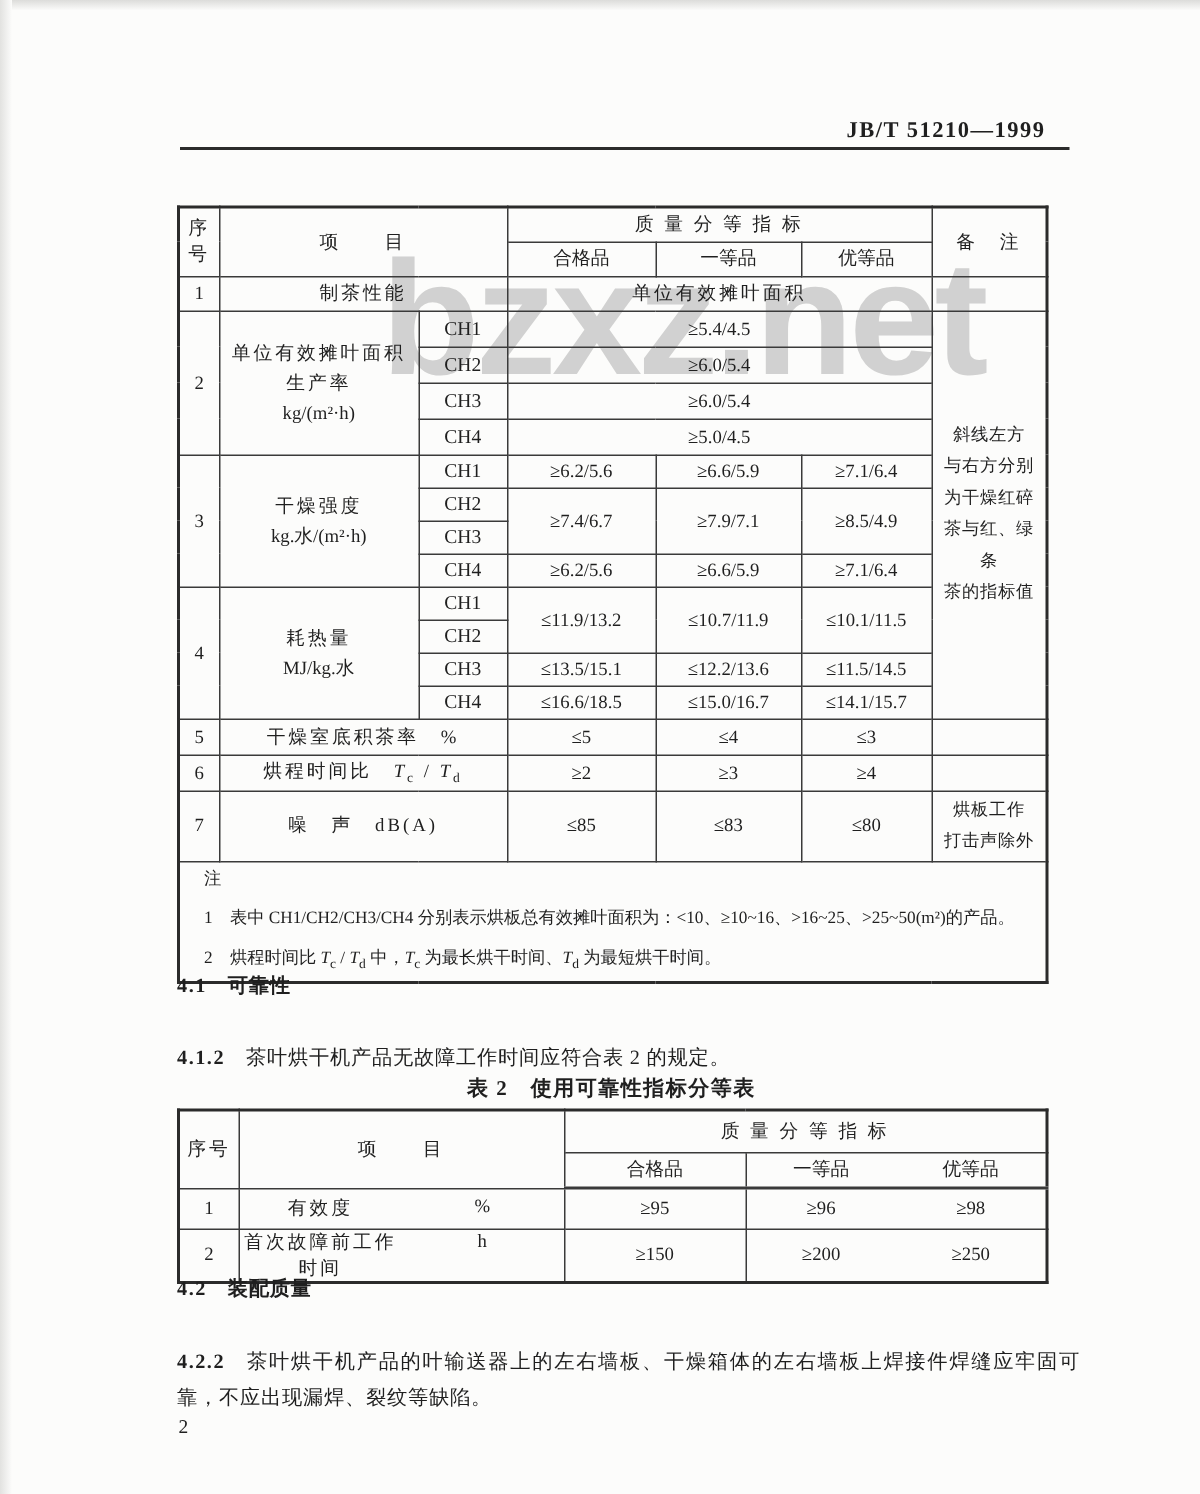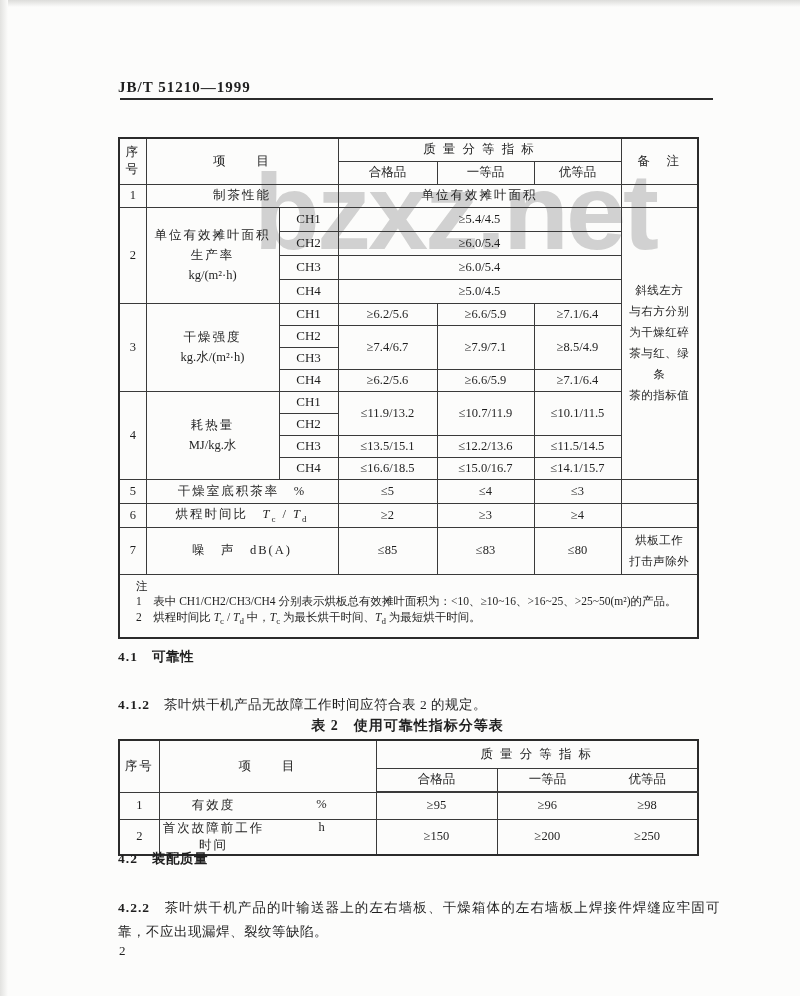--- a/index.html
+++ b/index.html
@@ -13,21 +13,21 @@
   .page{
     position:relative;width:800px;height:996px;
     background:#fcfcfb;overflow:hidden;
   }
   .edge-top{position:absolute;top:0;left:0;right:0;height:7px;
     background:linear-gradient(#dcdcda,#fcfcfb);}
   .edge-left{position:absolute;top:0;left:0;bottom:0;width:8px;
     background:linear-gradient(to right,#e2e2e0,#fcfcfb);}
   .doc-header{
     position:absolute;top:79px;left:118px;width:579px;
-    text-align:left;font-weight:bold;font-size:15px;letter-spacing:1px;
+    text-align:right;font-weight:bold;font-size:15px;letter-spacing:1px;
   }
   .header-rule{position:absolute;top:98px;left:120px;width:593px;height:2px;background:#2b2b2b;}
   .watermark{
     position:absolute;top:158px;left:254px;
     font-family:"Liberation Sans","DejaVu Sans",sans-serif;
     font-weight:bold;font-size:108px;line-height:108px;
     letter-spacing:-3px;color:rgba(150,150,150,0.42);
     user-select:none;white-space:nowrap;
   }
   .tbl-title{
@@ -53,21 +53,21 @@
   .grade-sep td{border-bottom-width:2px;}
   .item-cell{letter-spacing:2px;}
   .item-line{line-height:20px;letter-spacing:2px;}
   .unit-line{letter-spacing:0;}
   .ch{font-size:13px;letter-spacing:0;}
   .remark-cell{font-size:11.5px;line-height:21px;padding:2px 3px;letter-spacing:0.5px;}
   .notes-cell{
     text-align:left;vertical-align:top;
     font-size:11.5px;line-height:15.5px;padding:4px 8px 4px 16px;
   }
-  .note-item{padding-left:10px;text-indent:-10px;}
+  .note-item{padding-left:10px;text-indent:-10px;margin-top:11px;}
   .t2 .split{display:flex;width:100%;}
   .t2 .split span{flex:1;text-align:center;}
   .sec{
     position:absolute;left:118px;width:600px;
     font-size:13.5px;line-height:19px;letter-spacing:0.5px;
   }
   .sec .num{font-weight:bold;margin-right:14px;letter-spacing:1px;}
   .sec.heading .txt{font-weight:bold;}
   .sec.wrap{line-height:24px;text-align:justify;}
   .page-num{position:absolute;left:119px;top:943px;font-size:13px;}

